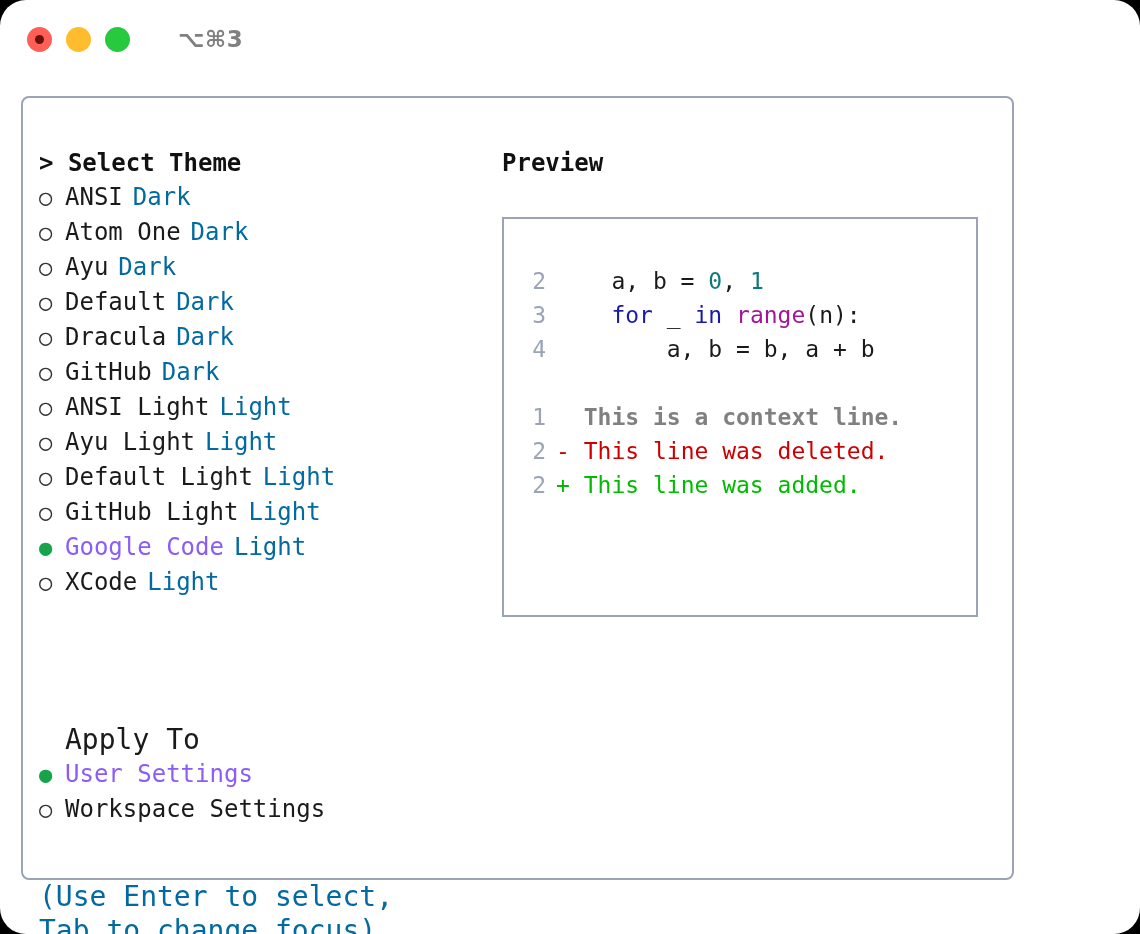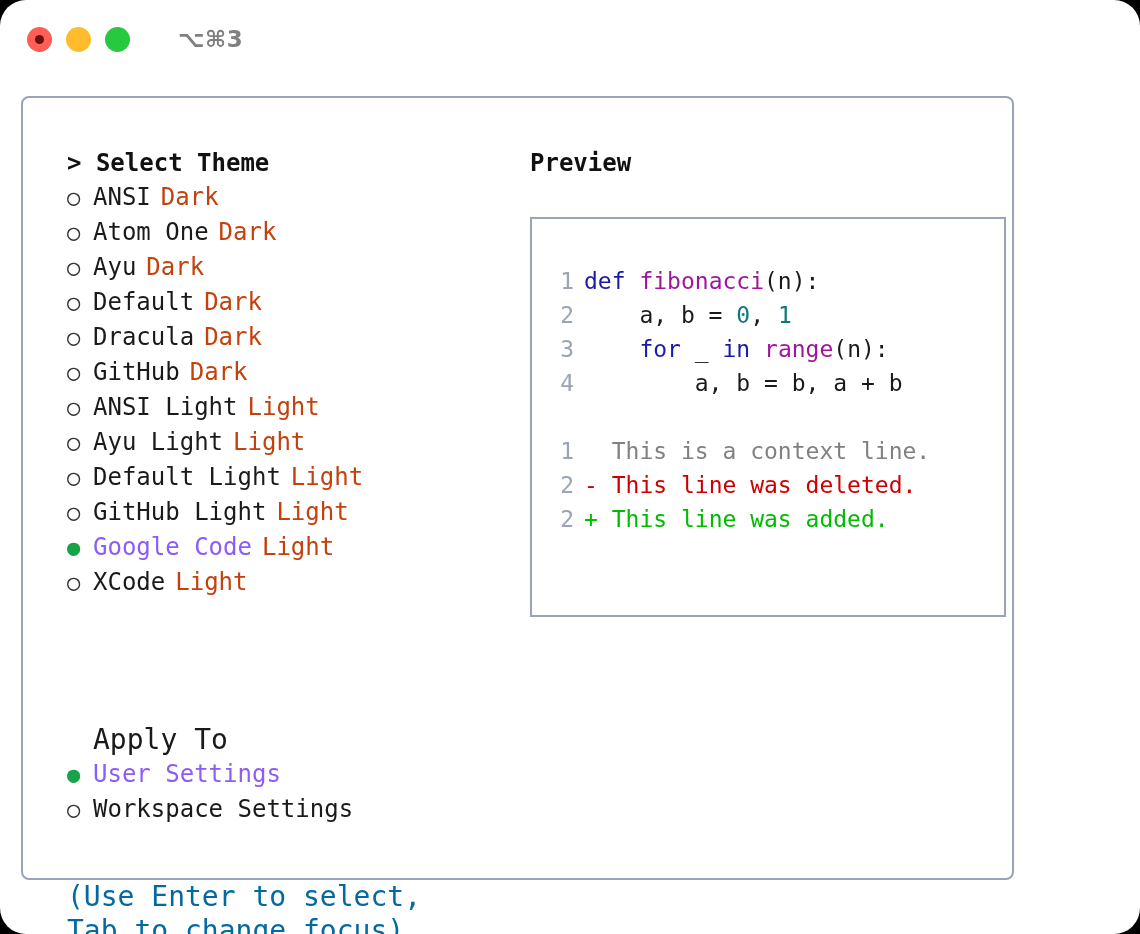--- a/index.html
+++ b/index.html
@@ -81,21 +81,20 @@
     box-sizing: border-box;
     border: 2px solid #9aa4b5;
     border-radius: 8px;
     background: #ffffff;
   }
 
   .panel-inner {
     position: relative;
     width: 100%;
     height: 100%;
-    margin-left: 28px;
   }
 
   
   .left-col {
     position: absolute;
     left: 16px;
     top: 48px;
     width: 430px;
   }
 
@@ -121,21 +120,21 @@
     flex: 0 0 26px;
     font-size: 22px;
     color: #333333;
   }
   .bullet.selected { color: #16a34a; }
 
   .row-label { color: #1a1a1a; text-align: right; }
   .row.selected .row-label { color: #8b5cf6; }
 
   .row-tag {
-    color: #c2410c;
+    color: #0369a1;
     margin-left: 10px;
   }
 
   
   .apply-block {
     position: absolute;
     left: 16px;
     top: 625px;
     width: 430px;
   }
@@ -194,21 +193,21 @@
     margin-right: 10px;
   }
 
   .tok-kw   { color: #1a1aa8; }
   .tok-fn   { color: #a0159a; }
   .tok-num  { color: #0d7a7a; }
   .tok-pl   { color: #1a1a1a; }
 
   .code-gap { height: 34px; }
 
-  .diff-ctx { color: #808080; }
+  .diff-ctx { color: #808080; font-weight: bold; }
   .diff-del { color: #cc0000; }
   .diff-add { color: #00bb00; }
 </style>
 </head>
 <body>
 
 <div class="window">
 
   <div class="titlebar">
     <div class="traffic-lights">
@@ -247,21 +246,20 @@
             <div class="row"><span class="bullet">○</span><span class="row-label">Workspace Settings</span></div>
           </div>
       </div>
 
       <div class="hint">(Use Enter to select, Tab to change focus)</div>
 
       <div class="right-col">
         <div class="preview-header">Preview</div>
         <div class="preview-box">
           <div id="code-block">
-              <div class="code-line"><span class="gutter">1</span><span class="tok-kw">def </span><span class="tok-fn">fibonacci</span><span class="tok-pl">(n):</span></div>
               <div class="code-line"><span class="gutter">2</span><span class="tok-pl">    a, b = </span><span class="tok-num">0</span><span class="tok-pl">, </span><span class="tok-num">1</span></div>
               <div class="code-line"><span class="gutter">3</span><span class="tok-pl">    </span><span class="tok-kw">for</span><span class="tok-pl"> _ </span><span class="tok-kw">in</span><span class="tok-pl"> </span><span class="tok-fn">range</span><span class="tok-pl">(n):</span></div>
               <div class="code-line"><span class="gutter">4</span><span class="tok-pl">        a, b = b, a + b</span></div>
             </div>
           <div class="code-gap"></div>
           <div id="diff-block">
               <div class="code-line"><span class="gutter">1</span><span class="diff-ctx"> </span><span class="diff-ctx"> This is a context line.</span></div>
               <div class="code-line"><span class="gutter">2</span><span class="diff-del">-</span><span class="diff-del"> This line was deleted.</span></div>
               <div class="code-line"><span class="gutter">2</span><span class="diff-add">+</span><span class="diff-add"> This line was added.</span></div>
             </div>

